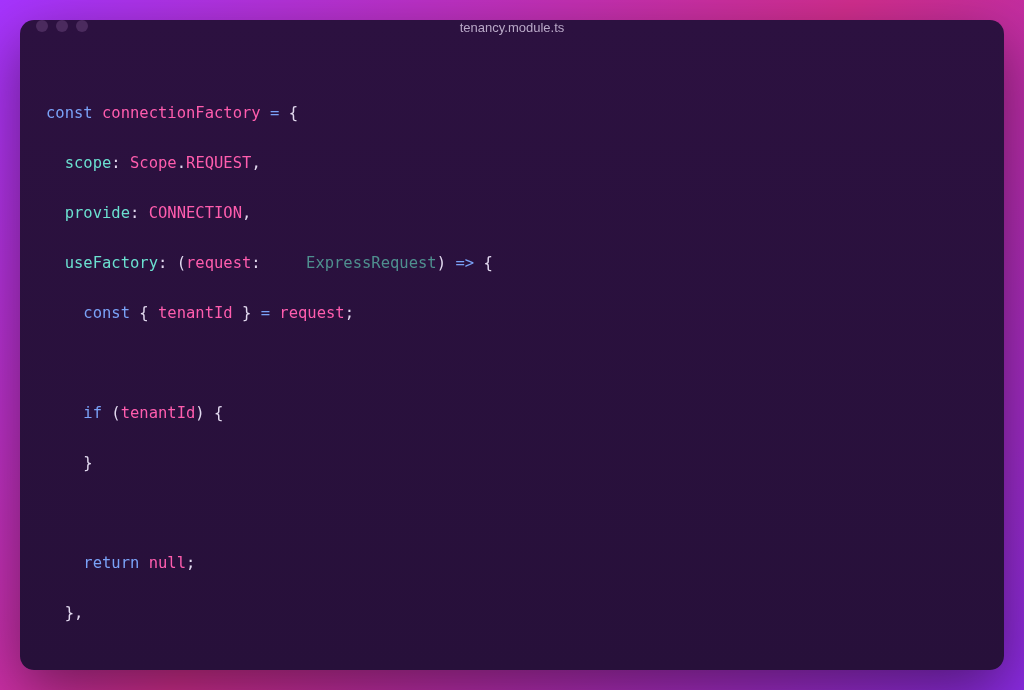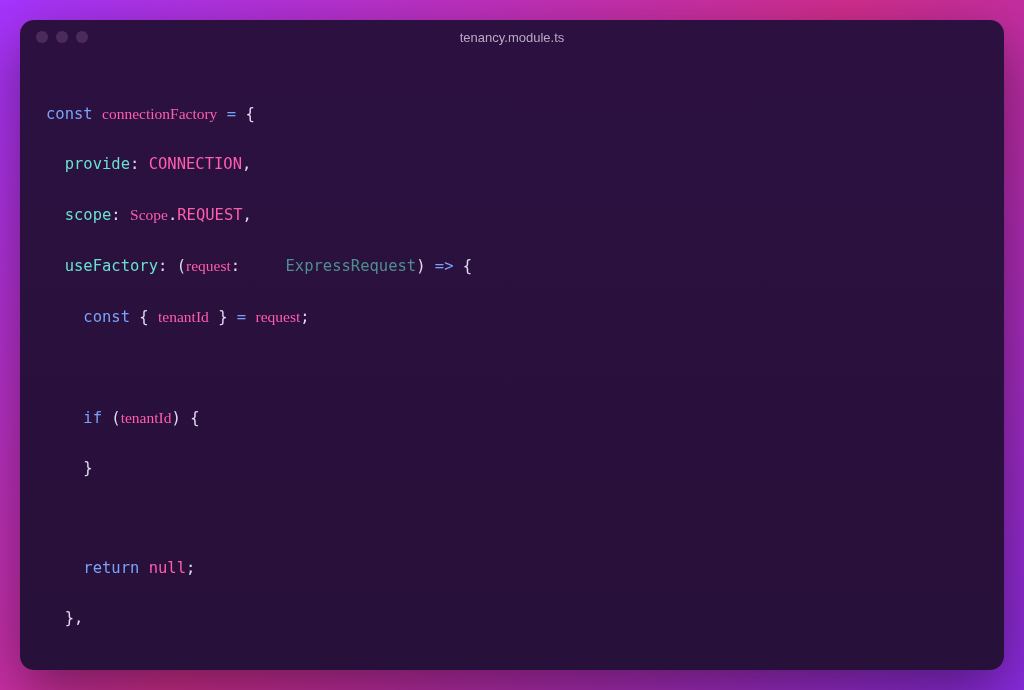--- a/index.html
+++ b/index.html
@@ -25,21 +25,21 @@
     background: linear-gradient(180deg, #2c1140 0%, #27103a 100%);
     border-radius: 14px;
     box-shadow: 0 20px 60px rgba(0,0,0,0.45);
     display: flex;
     flex-direction: column;
     overflow: hidden;
   }
   .titlebar {
     height: 34px;
     display: flex;
-    align-items: center;
+    align-items: flex-start;
     position: relative;
     flex: 0 0 auto;
   }
   .dots {
     display: flex;
     gap: 8px;
     margin-left: 16px;
   }
   .dot {
     width: 12px;
@@ -58,21 +58,21 @@
   }
   .editor {
     flex: 1 1 auto;
     padding: 22px 26px 0 26px;
     font-size: 15.5px;
     line-height: 25px;
     color: #e8e0f0;
     white-space: pre;
   }
   .tok-kw    { color: #7aa2f7; }     
-  .tok-var   { color: #ff5dae; font-family: Liberation Serif, serif; }     
+  .tok-var   { color: #ff5dae; }     
   .tok-prop  { color: #6be0d0; }     
   .tok-const { color: #ff5dae; }     
   .tok-type  { color: #4f8f8f; margin-left: 36px; }     
   .tok-punc  { color: #e2d9ef; }
   .tok-op    { color: #7aa2f7; }
   .tok-fn    { color: #ff5dae; }
   .tok-null  { color: #ff5dae; }
 </style>
 </head>
 <body>
@@ -83,22 +83,22 @@
       <div class="dots">
         <div class="dot"></div>
         <div class="dot"></div>
         <div class="dot"></div>
       </div>
       <div class="title">tenancy.module.ts</div>
     </div>
 
     <div class="editor">
 <div><span class="tok-kw">const</span> <span class="tok-var">connectionFactory</span><span class="tok-op"> = </span><span class="tok-punc">{</span></div>
+<div><span>  </span><span class="tok-prop">scope</span><span class="tok-punc">:</span><span> </span><span class="tok-var">Scope</span><span class="tok-punc">.</span><span class="tok-const">REQUEST</span><span class="tok-punc">,</span></div>
 <div><span>  </span><span class="tok-prop">provide</span><span class="tok-punc">:</span><span> </span><span class="tok-const">CONNECTION</span><span class="tok-punc">,</span></div>
-<div><span>  </span><span class="tok-prop">scope</span><span class="tok-punc">:</span><span> </span><span class="tok-var">Scope</span><span class="tok-punc">.</span><span class="tok-const">REQUEST</span><span class="tok-punc">,</span></div>
 <div><span>  </span><span class="tok-prop">useFactory</span><span class="tok-punc">:</span><span> </span><span class="tok-punc">(</span><span class="tok-var">request</span><span class="tok-punc">:</span><span> </span><span class="tok-type">ExpressRequest</span><span class="tok-punc">)</span><span class="tok-op"> =&gt; </span><span class="tok-punc">{</span></div>
 <div><span>    </span><span class="tok-kw">const</span><span> </span><span class="tok-punc">{ </span><span class="tok-var">tenantId</span><span class="tok-punc"> }</span><span class="tok-op"> = </span><span class="tok-var">request</span><span class="tok-punc">;</span></div>
 <div><span></span>&nbsp;</div>
 <div><span>    </span><span class="tok-kw">if</span><span> </span><span class="tok-punc">(</span><span class="tok-var">tenantId</span><span class="tok-punc">)</span><span> </span><span class="tok-punc">{</span></div>
 <div><span>    </span><span class="tok-punc">}</span></div>
 <div><span></span>&nbsp;</div>
 <div><span>    </span><span class="tok-kw">return</span><span> </span><span class="tok-null">null</span><span class="tok-punc">;</span></div>
 <div><span>  </span><span class="tok-punc">}</span><span class="tok-punc">,</span></div>
 
 

